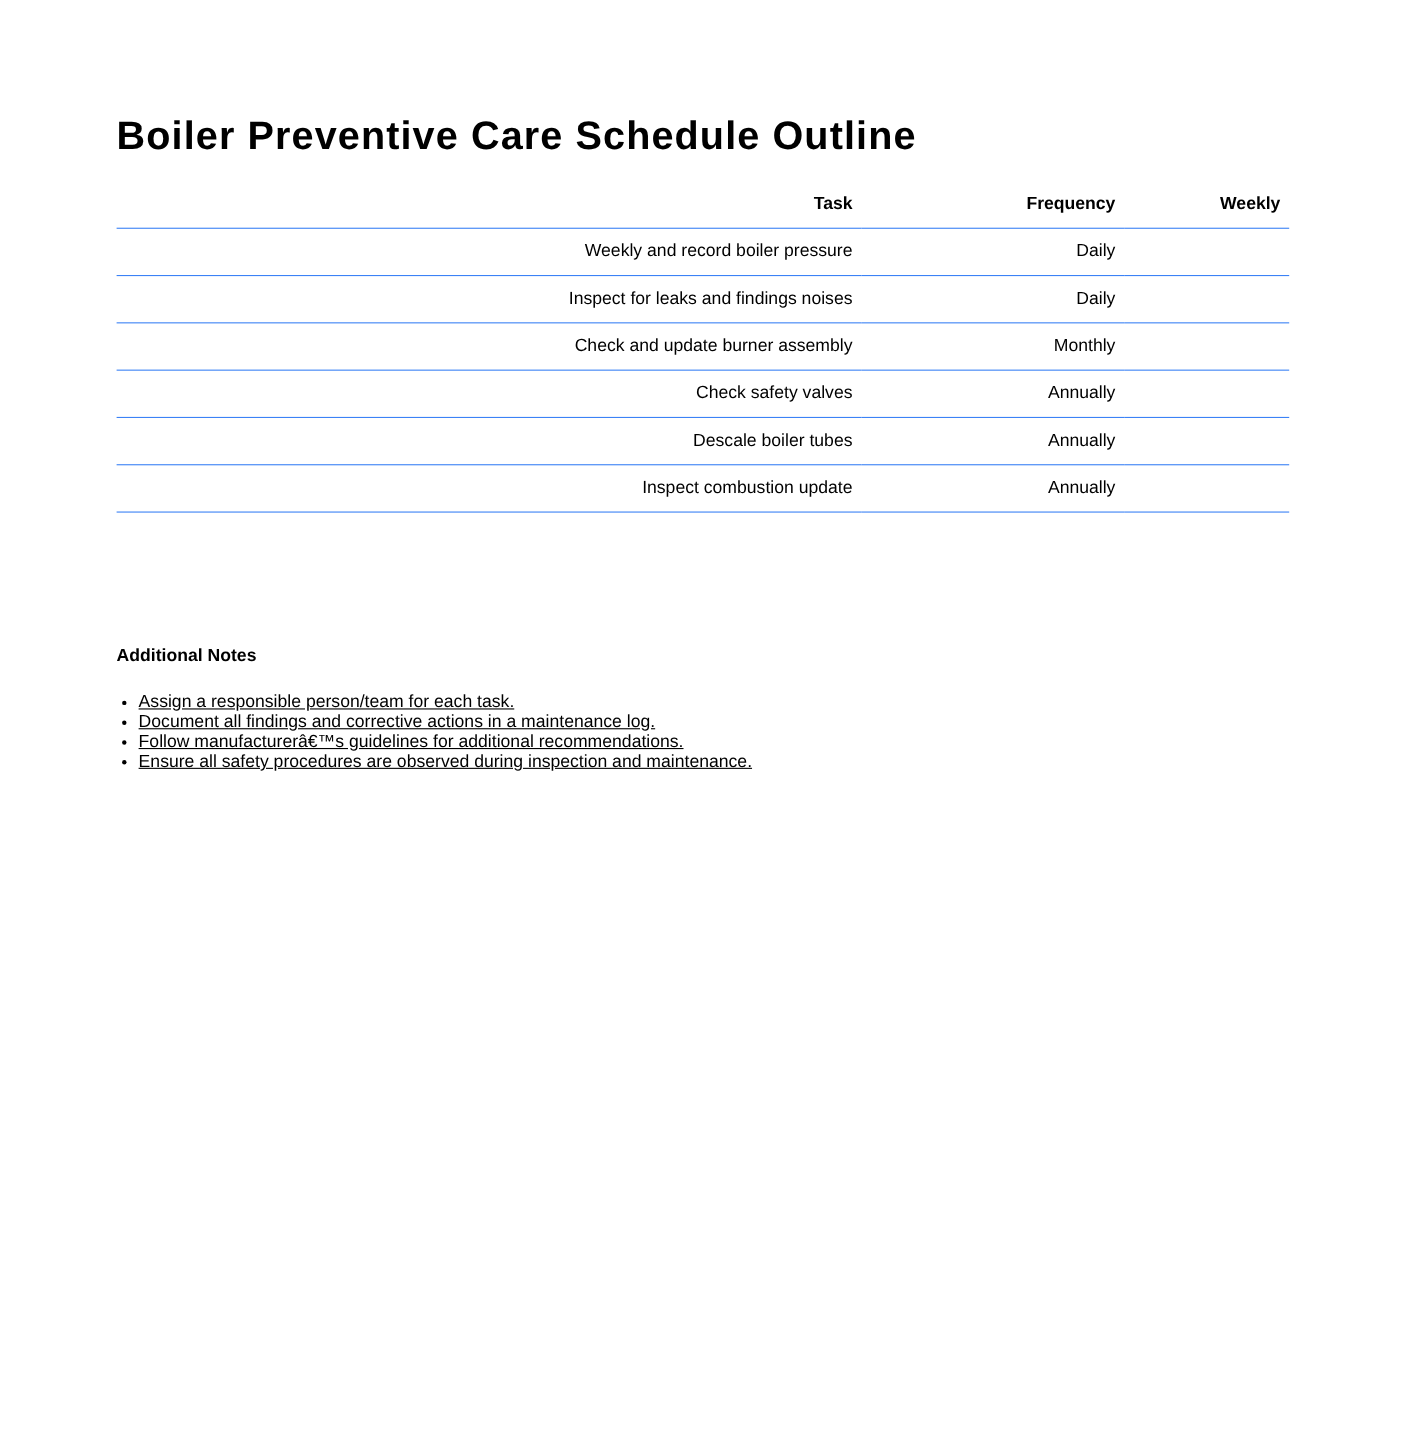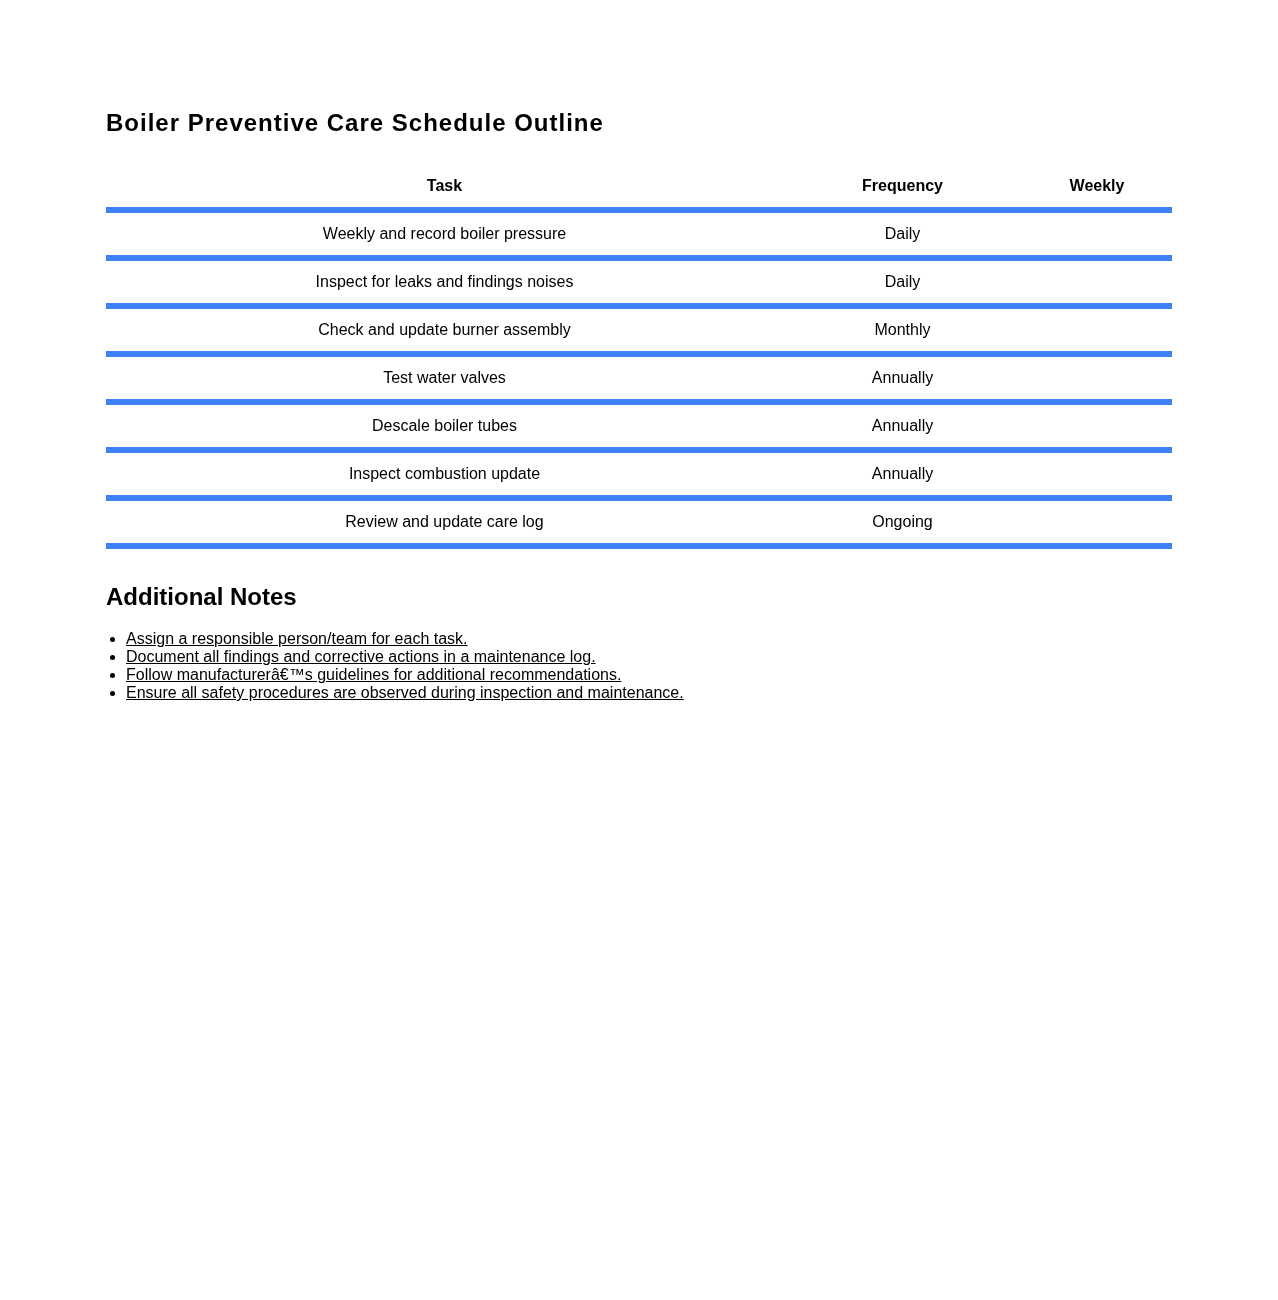--- a/index.html
+++ b/index.html
@@ -4,33 +4,33 @@
   <style>
     html, body { margin: 0; padding: 0; background: #ffffff; }
     body {
       width: 1278px; height: 1300px;
       font-family: "Liberation Sans", sans-serif;
       color: #000;
     }
     .page { position: absolute; left: 106px; top: 0; width: 1066px; }
     h1 {
       position: absolute; top: 103px; left: 0; margin: 0;
-      font-size: 24px; font-weight: bold; letter-spacing: 1px;
+      font-size: 36px; font-weight: bold; letter-spacing: 1px;
       line-height: 40px; white-space: nowrap;
     }
     table {
       position: absolute; top: 165px; left: 0; width: 1066px;
       border-collapse: collapse; font-size: 16px;
     }
-    th, td { text-align: center; padding: 0 8px; height: 42px; border-bottom: 6px solid #3b82f6; }
+    th, td { text-align: right; padding: 0 8px; height: 42px; border-bottom: 1px solid #3b82f6; }
     th { font-weight: bold; height: 42px; }
     col.c1 { width: 677px; } col.c2 { width: 239px; } col.c3 { width: 150px; }
     h2 {
       position: absolute; top: 582px; left: 0; margin: 0;
-      font-size: 24px; font-weight: bold; line-height: 30px; white-space: nowrap;
+      font-size: 16px; font-weight: bold; line-height: 30px; white-space: nowrap;
     }
     ul {
       position: absolute; top: 630px; left: 0; margin: 0; padding-left: 20px;
       font-size: 16px; line-height: 18px; text-decoration: underline;
     }
   </style>
 </head>
 <body>
 
 <div class="page">
@@ -59,37 +59,32 @@
         <td>Inspect for leaks and findings noises</td>
         <td>Daily</td>
         <td></td>
       </tr>
       <tr>
         <td>Check and update burner assembly</td>
         <td>Monthly</td>
         <td></td>
       </tr>
       <tr>
-        <td>Test water valves</td>
+        <td>Check safety valves</td>
         <td>Annually</td>
         <td></td>
       </tr>
       <tr>
         <td>Descale boiler tubes</td>
         <td>Annually</td>
         <td></td>
       </tr>
       <tr>
         <td>Inspect combustion update</td>
         <td>Annually</td>
-        <td></td>
-      </tr>
-      <tr>
-        <td>Review and update care log</td>
-        <td>Ongoing</td>
         <td></td>
       </tr>
     </tbody>
   </table>
 
   <h2>Additional Notes</h2>
   <ul>
     <li>Assign a responsible person/team for each task.</li>
     <li>Document all findings and corrective actions in a maintenance log.</li>
     <li>Follow manufacturerâ€™s guidelines for additional recommendations.</li>

